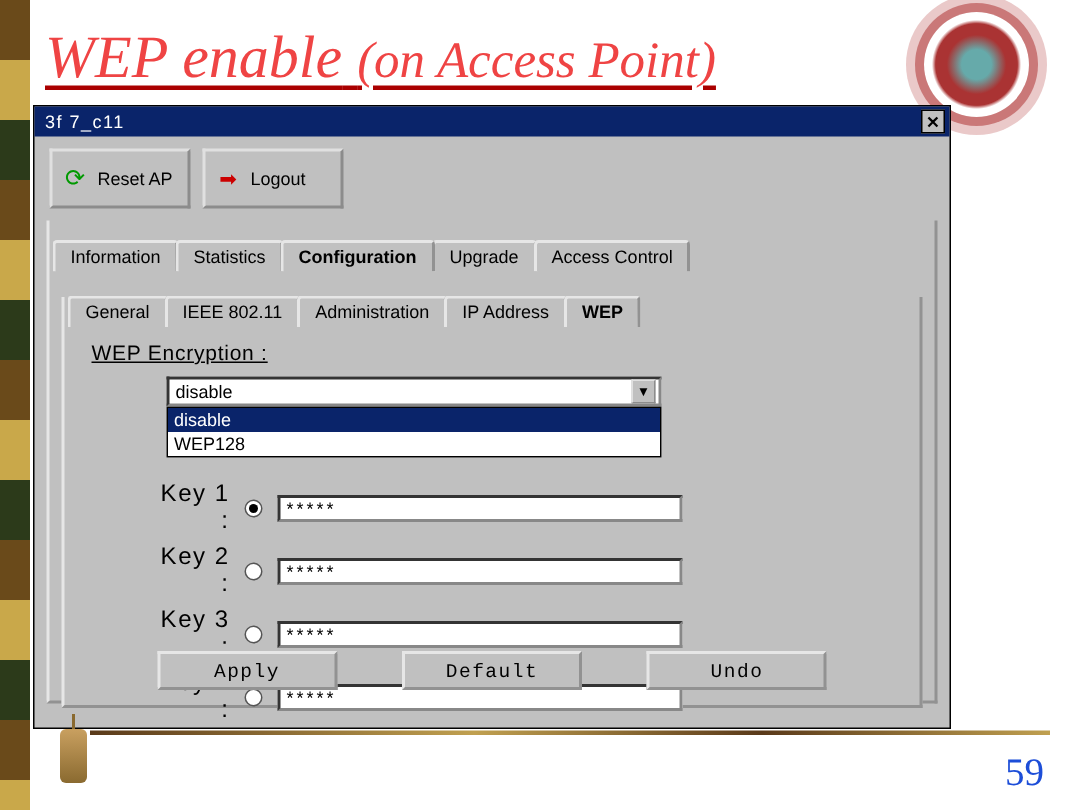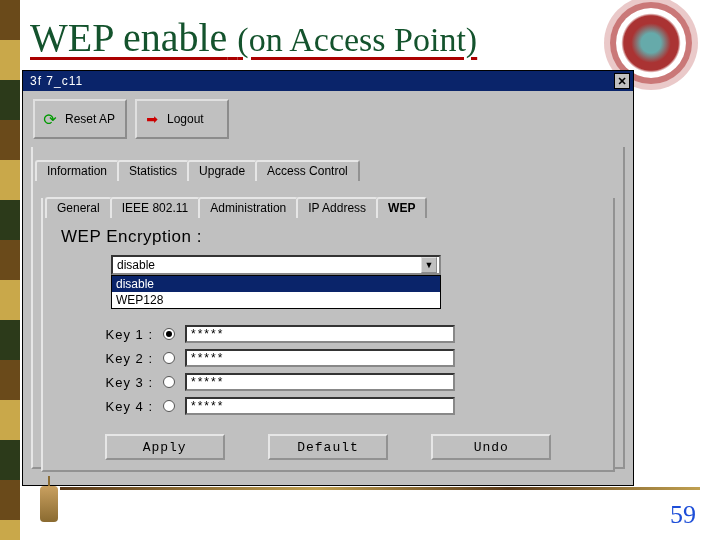--- a/index.html
+++ b/index.html
@@ -25,25 +25,26 @@
       to bottom,
       #6a4a1a 0 40px,
       #c9a84a 40px 80px,
       #2c3a1a 80px 120px
     );
   }
   .title {
     position: absolute;
     left: 30px; top: 14px;
     font-size: 40px;
-    color: #14532d;
+    color: #ef4444;
     text-decoration: underline;
     text-decoration-color: #a00;
     text-decoration-thickness: 3px;
     text-underline-offset: 6px;
+    font-style: italic;
   }
   .title .sub { font-size: 34px; }
   .gear-badge {
     position: absolute;
     right: 34px; top: 8px;
     width: 70px; height: 70px;
     border-radius: 50%;
     background: radial-gradient(circle at 50% 50%, #6aa 20%, #a33 40%, #a33 55%, transparent 60%);
     box-shadow: 0 0 0 6px rgba(170,40,40,0.5), 0 0 0 12px rgba(170,40,40,0.25);
   }
@@ -129,21 +130,21 @@
   .inner {
     margin:2px 8px 24px;
     background:#c0c0c0;
     border:2px outset #e6e6e6;
     border-top:none;
     height:274px;
     position:relative;
   }
   .subtabrow { display:flex; padding:0 2px; position:relative; top:-1px; }
   .panel { padding:8px 18px; }
-  .lbl { font-size:17px; letter-spacing:0.5px; }
+  .lbl { font-size:14px; letter-spacing:0.5px;text-decoration:underline; }
 
   .combo-wrap { margin:8px 0 0 50px; width:330px; position:relative; }
   .combo {
     width:100%; height:20px; background:#fff;
     border:2px inset #888;
     display:flex; align-items:center; justify-content:space-between;
     padding:0 2px 0 4px;
   }
   .combo .arrow {
     width:16px;height:16px;background:#c0c0c0;border:1px outset #e0e0e0;
@@ -151,21 +152,21 @@
   }
   .dropdown {
     position:absolute; left:0; top:20px; width:100%;
     background:#fff; border:1px solid #000; z-index:10;
   }
   .dropdown .opt { padding:1px 4px; font-size:12px; }
   .dropdown .opt.sel { background:#0a246a; color:#fff; }
 
   .keys { margin:50px 0 0 38px; }
   .krow { display:flex; align-items:center; gap:10px; margin:6px 0; }
-  .krow .klabel { width:54px; text-align:right; font-size:13px; letter-spacing:1px; }
+  .krow .klabel { width:54px; text-align:right; font-size:16px; letter-spacing:1px; }
   .radio {
     width:12px;height:12px;border:1px solid #555;border-radius:50%;background:#fff;
     display:inline-flex;align-items:center;justify-content:center;
   }
   .radio.sel::after{content:"";width:6px;height:6px;background:#000;border-radius:50%;}
   .kfield {
     width:270px;height:18px;background:#fff;border:2px inset #888;
     padding:0 4px;font-size:12px;letter-spacing:2px;
   }
 
@@ -206,20 +207,21 @@
       <div class="tbtn">
         <span class="ic" style="color:#c00;font-size:14px;">➡</span>
         <span>Logout</span>
       </div>
     </div>
 
     <div class="tabs-outer">
       <div class="tabrow">
         <div class="tab">Information</div>
         <div class="tab">Statistics</div>
+        <div class="tab active">Configuration</div>
         <div class="tab">Upgrade</div>
         <div class="tab">Access Control</div>
       </div>
 
       <div class="inner">
         <div class="subtabrow">
           <div class="tab">General</div>
           <div class="tab">IEEE 802.11</div>
           <div class="tab">Administration</div>
           <div class="tab">IP Address</div>

